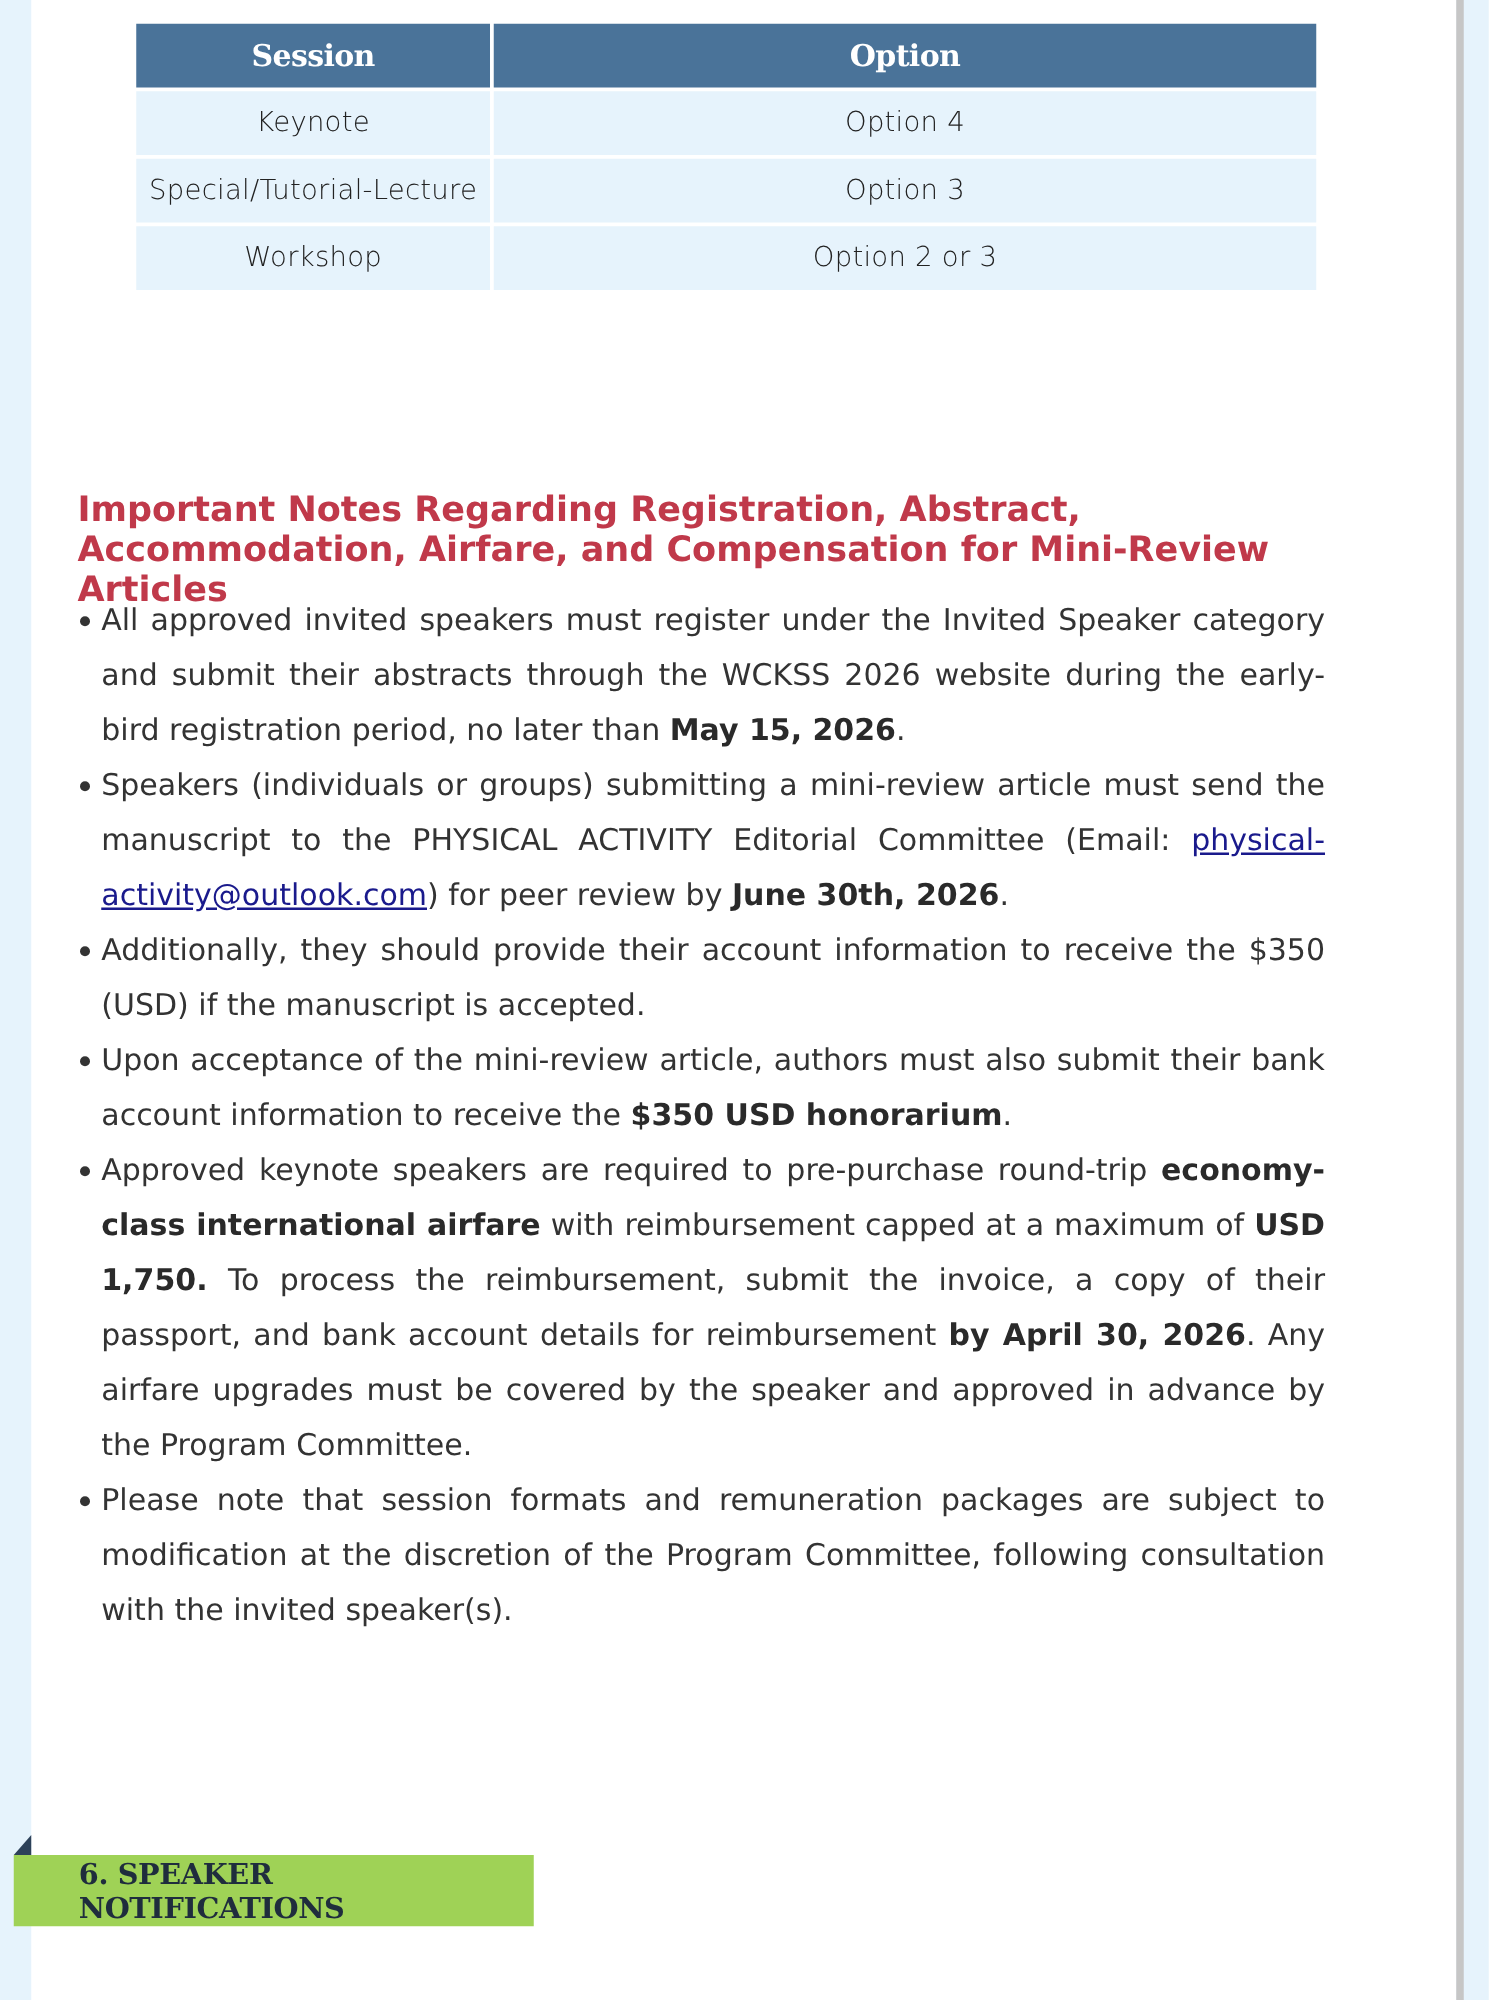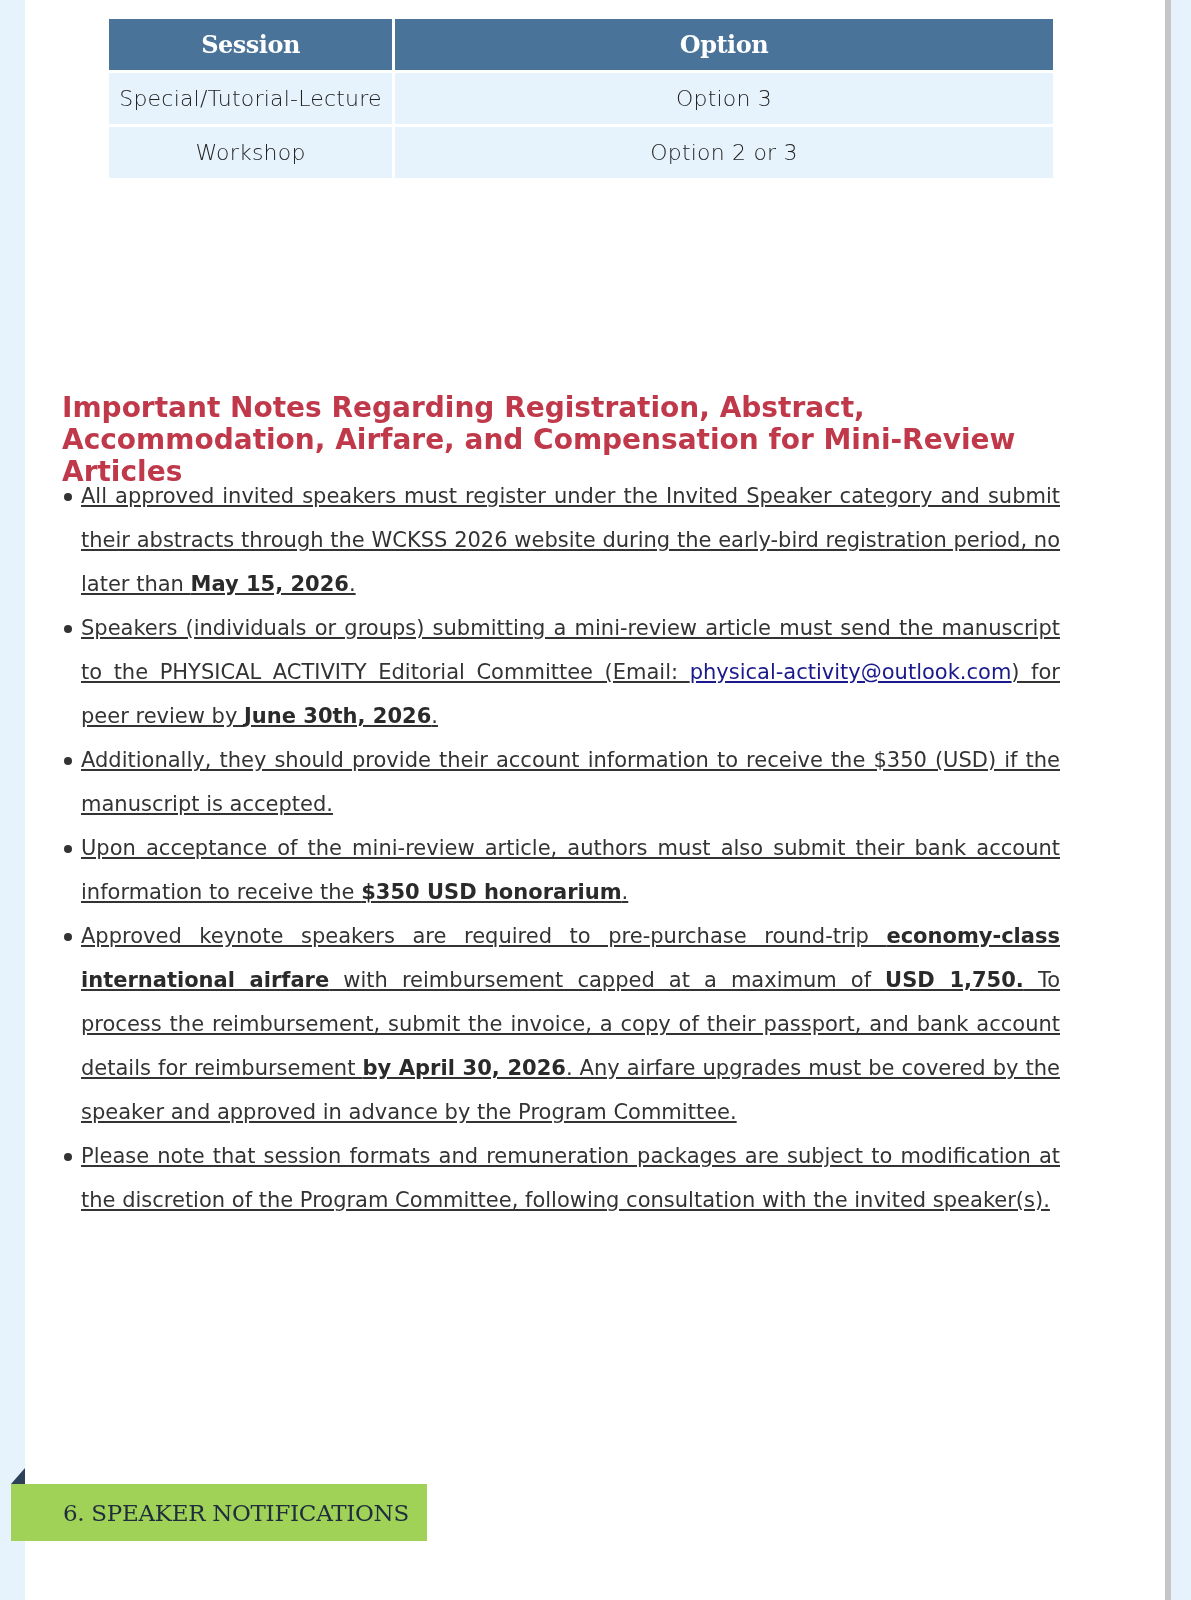--- a/index.html
+++ b/index.html
@@ -72,25 +72,24 @@
     
     .bullets {
       position: absolute;
       left: 62px; top: 474px;
       width: 998px;
       list-style: none;
     }
     .bullets li {
       position: relative;
       padding-left: 19px;
-      font-size: 21px;
+      font-size: 24px;
       line-height: 44px;
       text-align: justify;
       color: #333;
-      text-decoration: underline;
     }
     .bullets li::before {
       content: "";
       position: absolute;
       left: 2px; top: 19px;
       width: 8px; height: 8px;
       border-radius: 50%;
       background: #333;
     }
     .bullets b { color: #2a2a2a; }
@@ -106,40 +105,44 @@
     }
     .banner-fold {
       position: absolute;
       left: 11px; top: 1468px;
       width: 0; height: 0;
       border-left: 14px solid transparent;
       border-bottom: 16px solid #2d4159;
     }
     .banner-text {
       font-family: "DejaVu Serif", "Liberation Serif", serif;
-      font-weight: normal;
+      font-weight: bold;
       font-size: 23px;
       color: #1f2d3d;
       letter-spacing: -0.3px;
     }
   </style>
 </head>
 <body>
 
 <div class="page"></div>
 <div class="page-shadow"></div>
 
 <table class="tbl">
   <thead>
     <tr>
       <th class="c1">Session</th>
       <th>Option</th>
     </tr>
   </thead>
   <tbody>
+    <tr>
+      <td>Keynote</td>
+      <td>Option 4</td>
+    </tr>
     <tr>
       <td>Special/Tutorial-Lecture</td>
       <td>Option 3</td>
     </tr>
     <tr>
       <td>Workshop</td>
       <td>Option 2 or 3</td>
     </tr>
   </tbody>
 </table>

